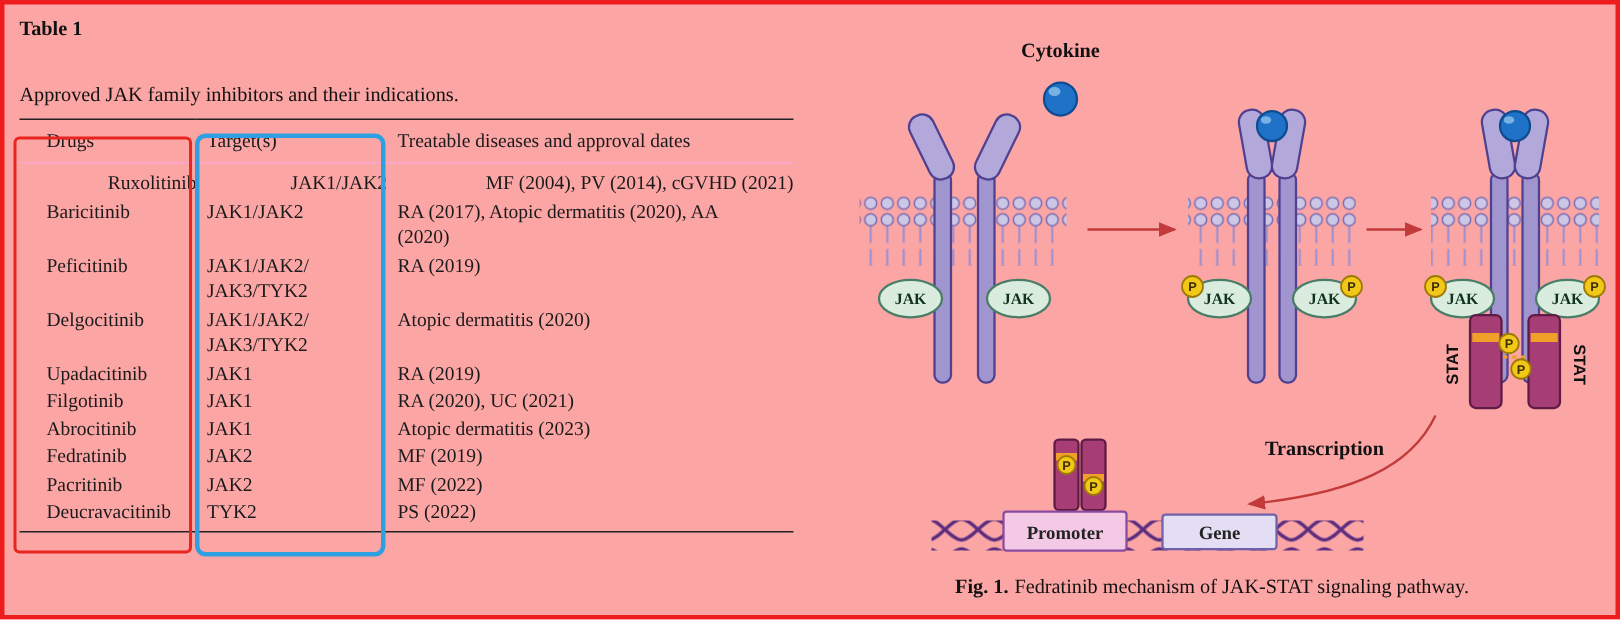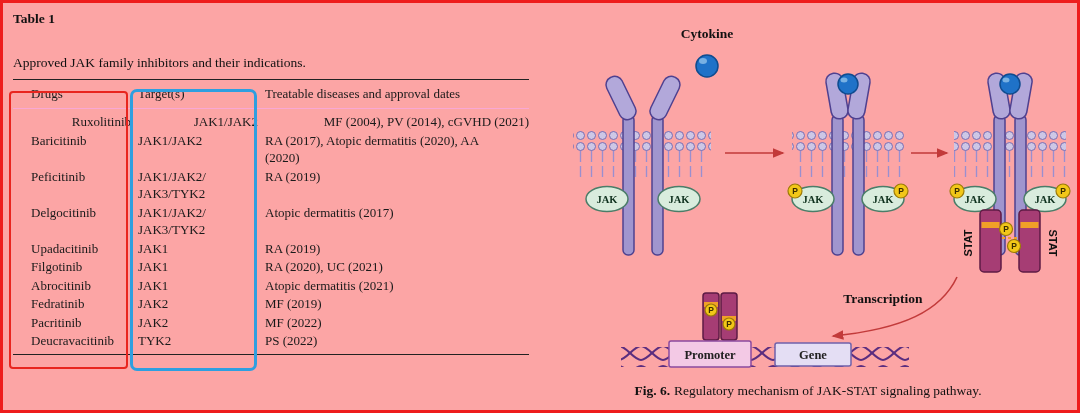--- a/index.html
+++ b/index.html
@@ -100,36 +100,36 @@
         <tr>
           <td class="c1d">Peficitinib</td>
           <td class="c2d">JAK1/JAK2/
 JAK3/TYK2</td>
           <td class="c3d">RA (2019)</td>
         </tr>
         <tr>
           <td class="c1d">Delgocitinib</td>
           <td class="c2d">JAK1/JAK2/
 JAK3/TYK2</td>
-          <td class="c3d">Atopic dermatitis (2017)</td>
+          <td class="c3d">Atopic dermatitis (2020)</td>
         </tr>
         <tr>
           <td class="c1d">Upadacitinib</td>
           <td class="c2d">JAK1</td>
           <td class="c3d">RA (2019)</td>
         </tr>
         <tr>
           <td class="c1d">Filgotinib</td>
           <td class="c2d">JAK1</td>
           <td class="c3d">RA (2020), UC (2021)</td>
         </tr>
         <tr>
           <td class="c1d">Abrocitinib</td>
           <td class="c2d">JAK1</td>
-          <td class="c3d">Atopic dermatitis (2021)</td>
+          <td class="c3d">Atopic dermatitis (2023)</td>
         </tr>
         <tr>
           <td class="c1d">Fedratinib</td>
           <td class="c2d">JAK2</td>
           <td class="c3d">MF (2019)</td>
         </tr>
         <tr>
           <td class="c1d">Pacritinib</td>
           <td class="c2d">JAK2</td>
           <td class="c3d">MF (2022)</td>
@@ -289,16 +289,16 @@
       <rect class="doc-box" x="666" y="338" width="82" height="26" rx="2" stroke="#8a4a9e" fill="#f3c9e5"></rect>
       <text class="box-label" x="707" y="356" text-anchor="middle">Promoter</text>
     </g>
     <g>
       <rect class="doc-box" x="772" y="340" width="76" height="23" rx="2" stroke="#6f61aa" fill="#e4def4"></rect>
       <text class="box-label" x="810" y="356" text-anchor="middle">Gene</text>
     </g>
   </svg>
 
   <div class="fig-caption">
-    <span class="lbl">Fig. 6.</span><span>Regulatory mechanism of JAK-STAT signaling pathway.</span>
+    <span class="lbl">Fig. 1.</span><span>Fedratinib mechanism of JAK-STAT signaling pathway.</span>
   </div>
 
 </div>
 
 </body></html>

